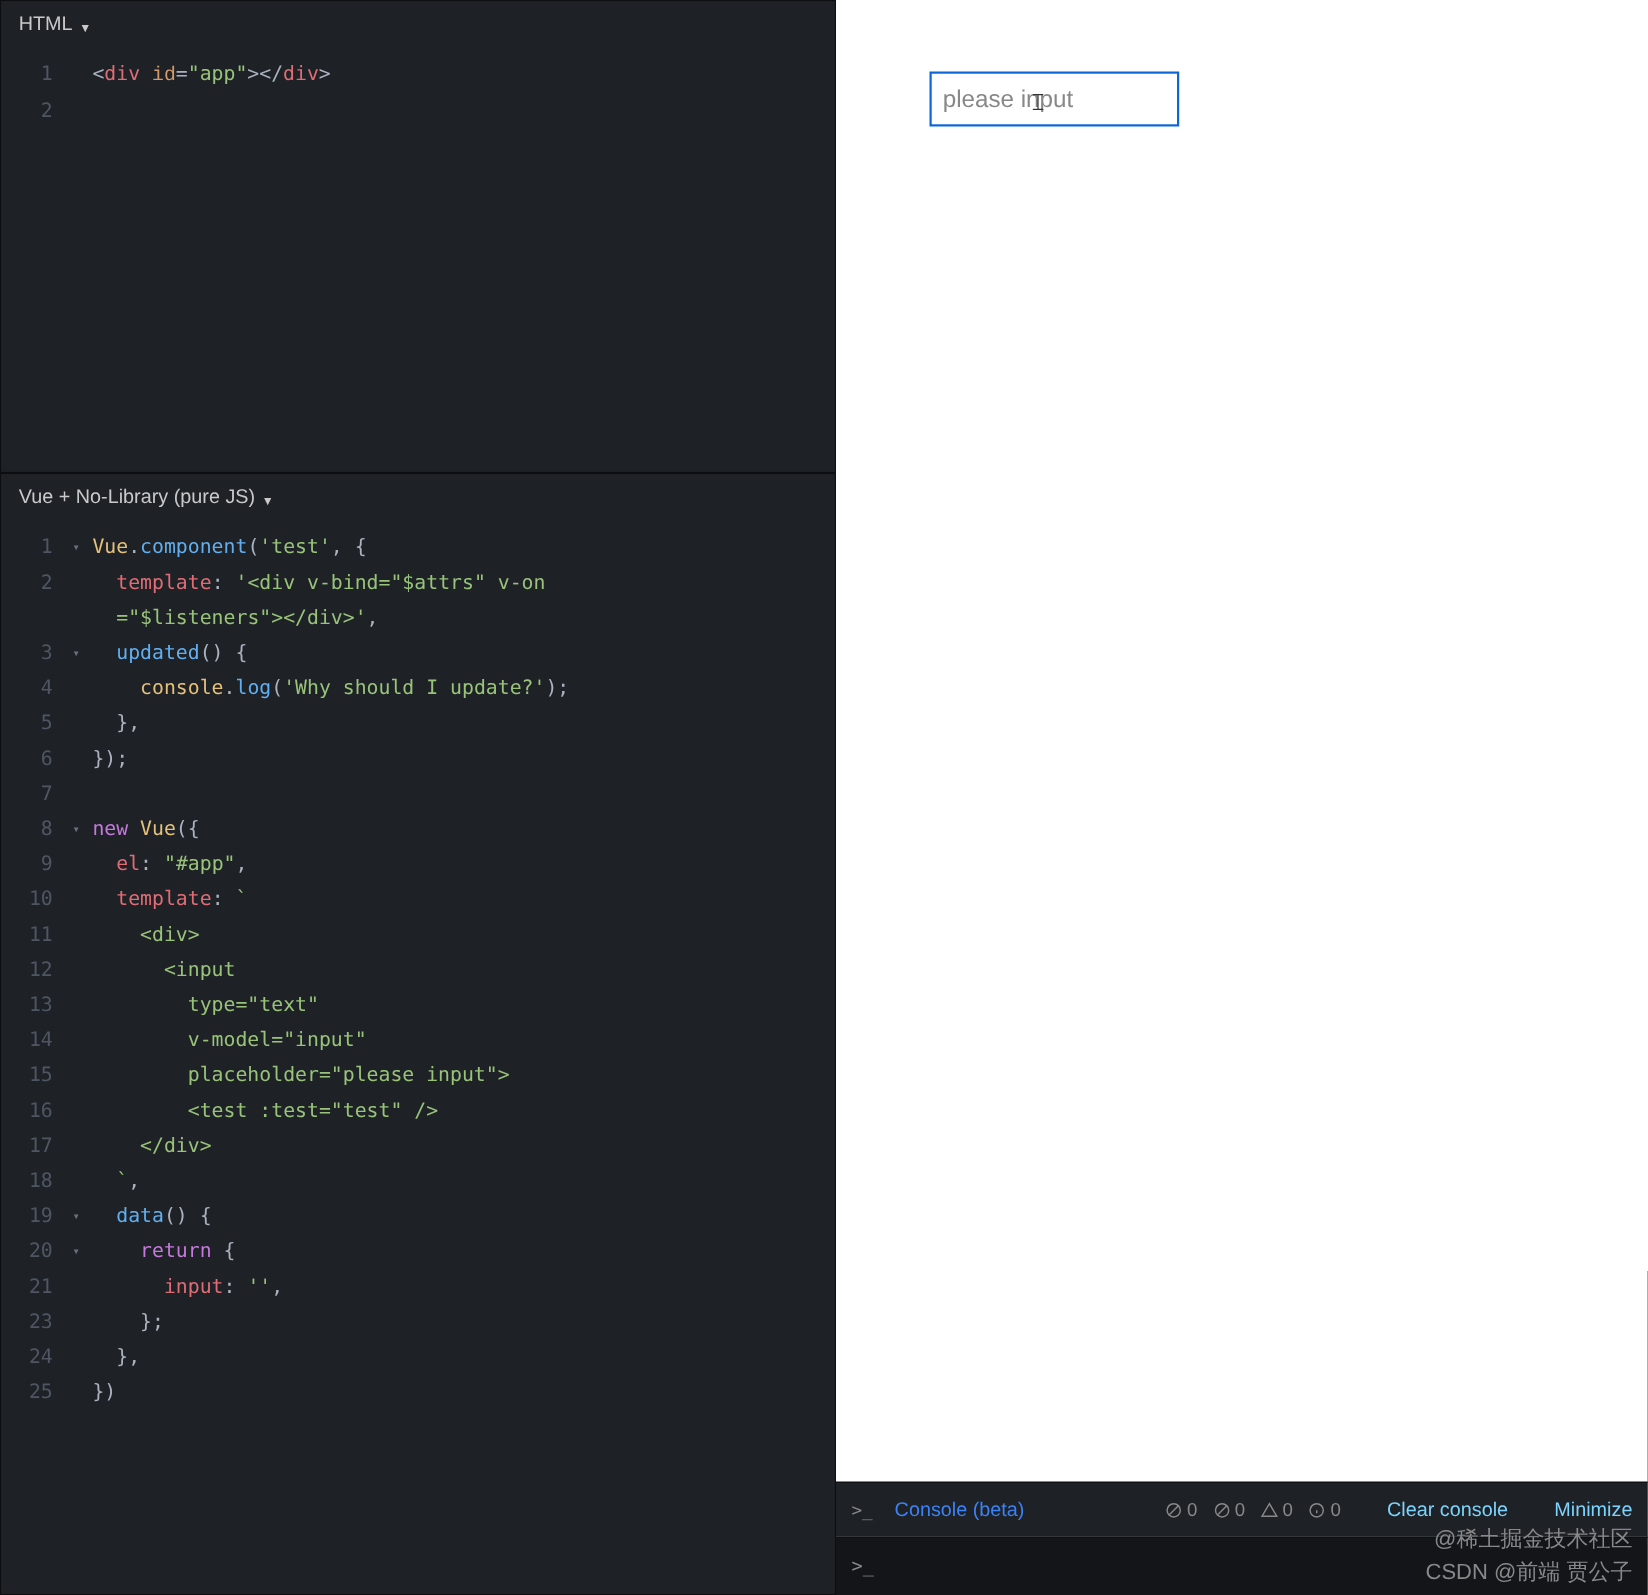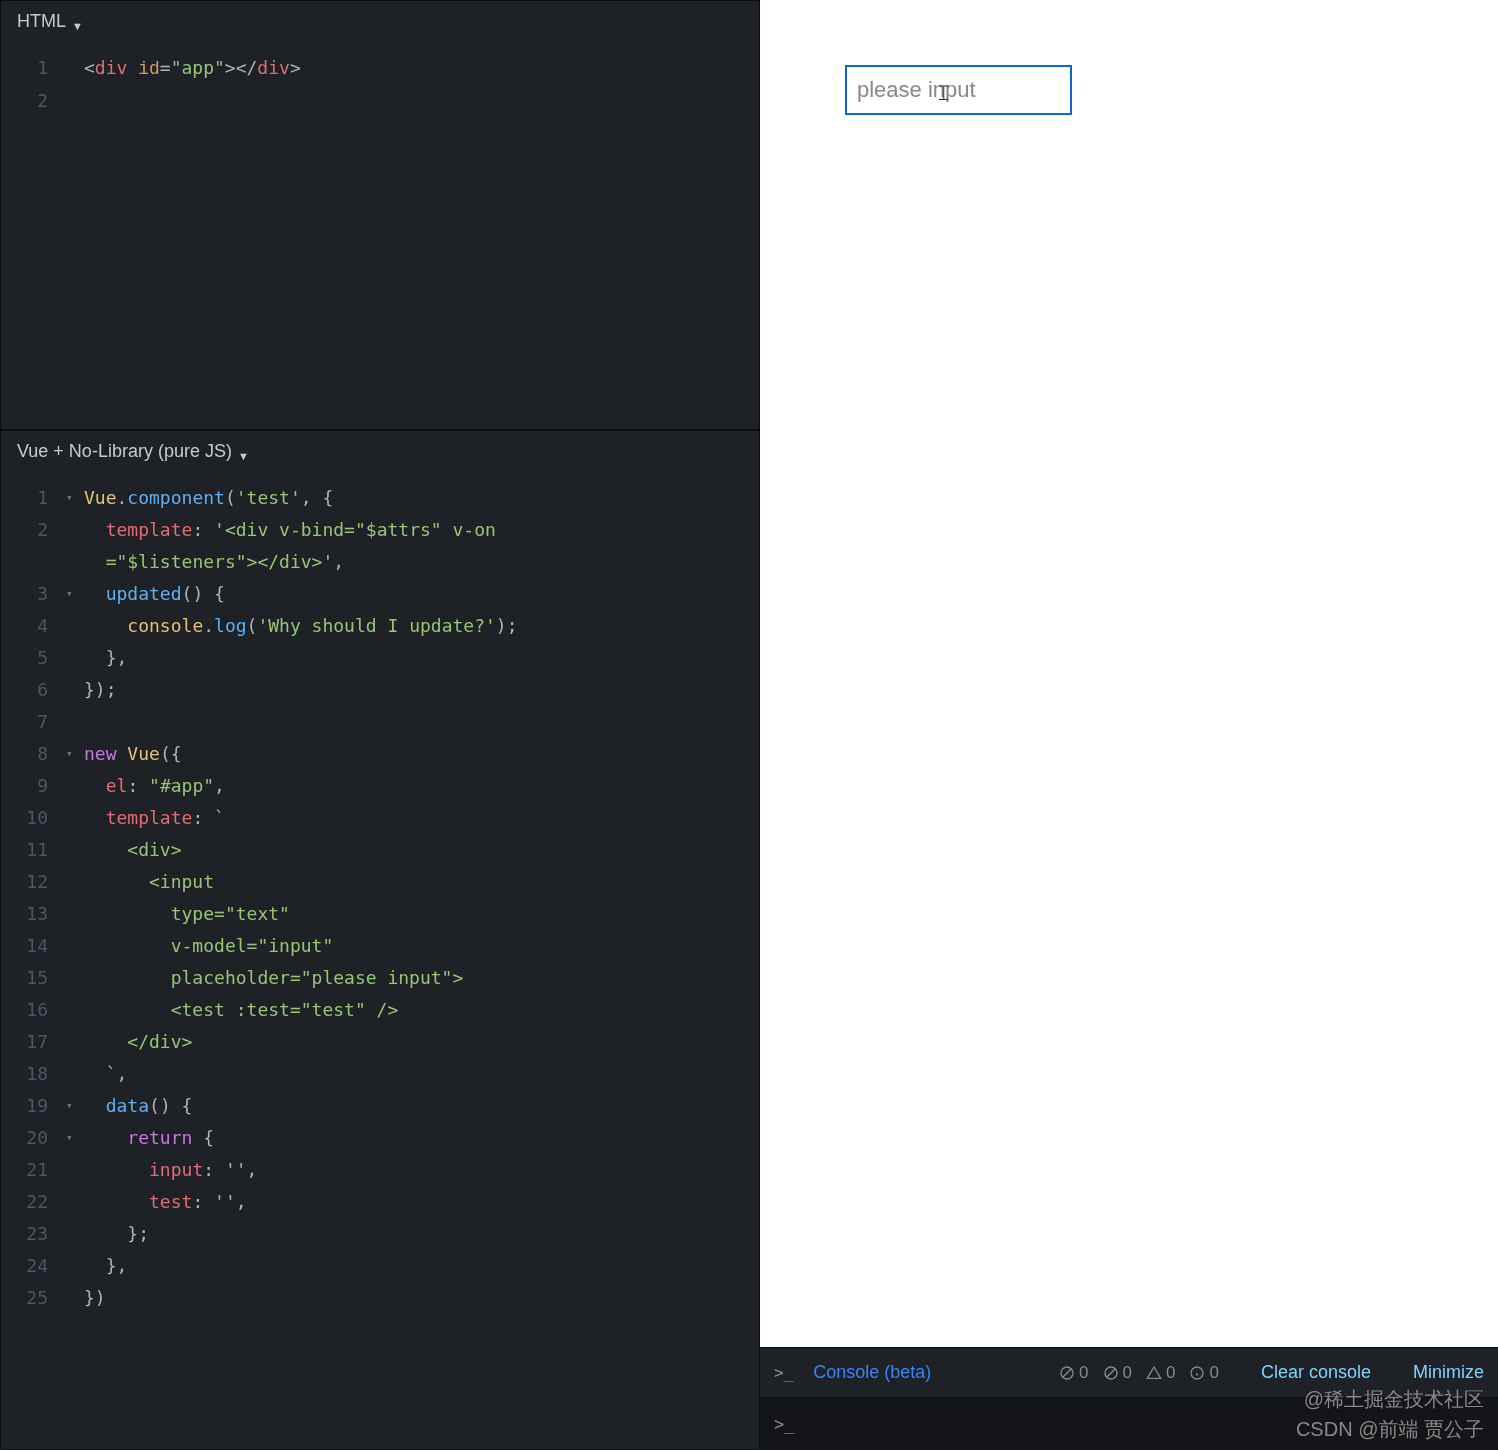--- a/index.html
+++ b/index.html
@@ -293,25 +293,20 @@
         </div>
         <div class="line">
           <div class="gutter">20</div>
           <div class="fold">▾</div>
           <div class="code"><span class="punct">    </span><span class="kw">return</span><span class="punct"> {</span></div>
         </div>
         <div class="line">
           <div class="gutter">21</div>
           <div class="fold"></div>
           <div class="code"><span class="punct">      </span><span class="key">input</span><span class="punct">: </span><span class="str">''</span><span class="punct">,</span></div>
-        </div>
-        <div class="line">
-          <div class="gutter">22</div>
-          <div class="fold"></div>
-          <div class="code"><span class="punct">      </span><span class="key">test</span><span class="punct">: </span><span class="str">''</span><span class="punct">,</span></div>
         </div>
         <div class="line">
           <div class="gutter">23</div>
           <div class="fold"></div>
           <div class="code"><span class="punct">    };</span></div>
         </div>
         <div class="line">
           <div class="gutter">24</div>
           <div class="fold"></div>
           <div class="code"><span class="punct">  },</span></div>

